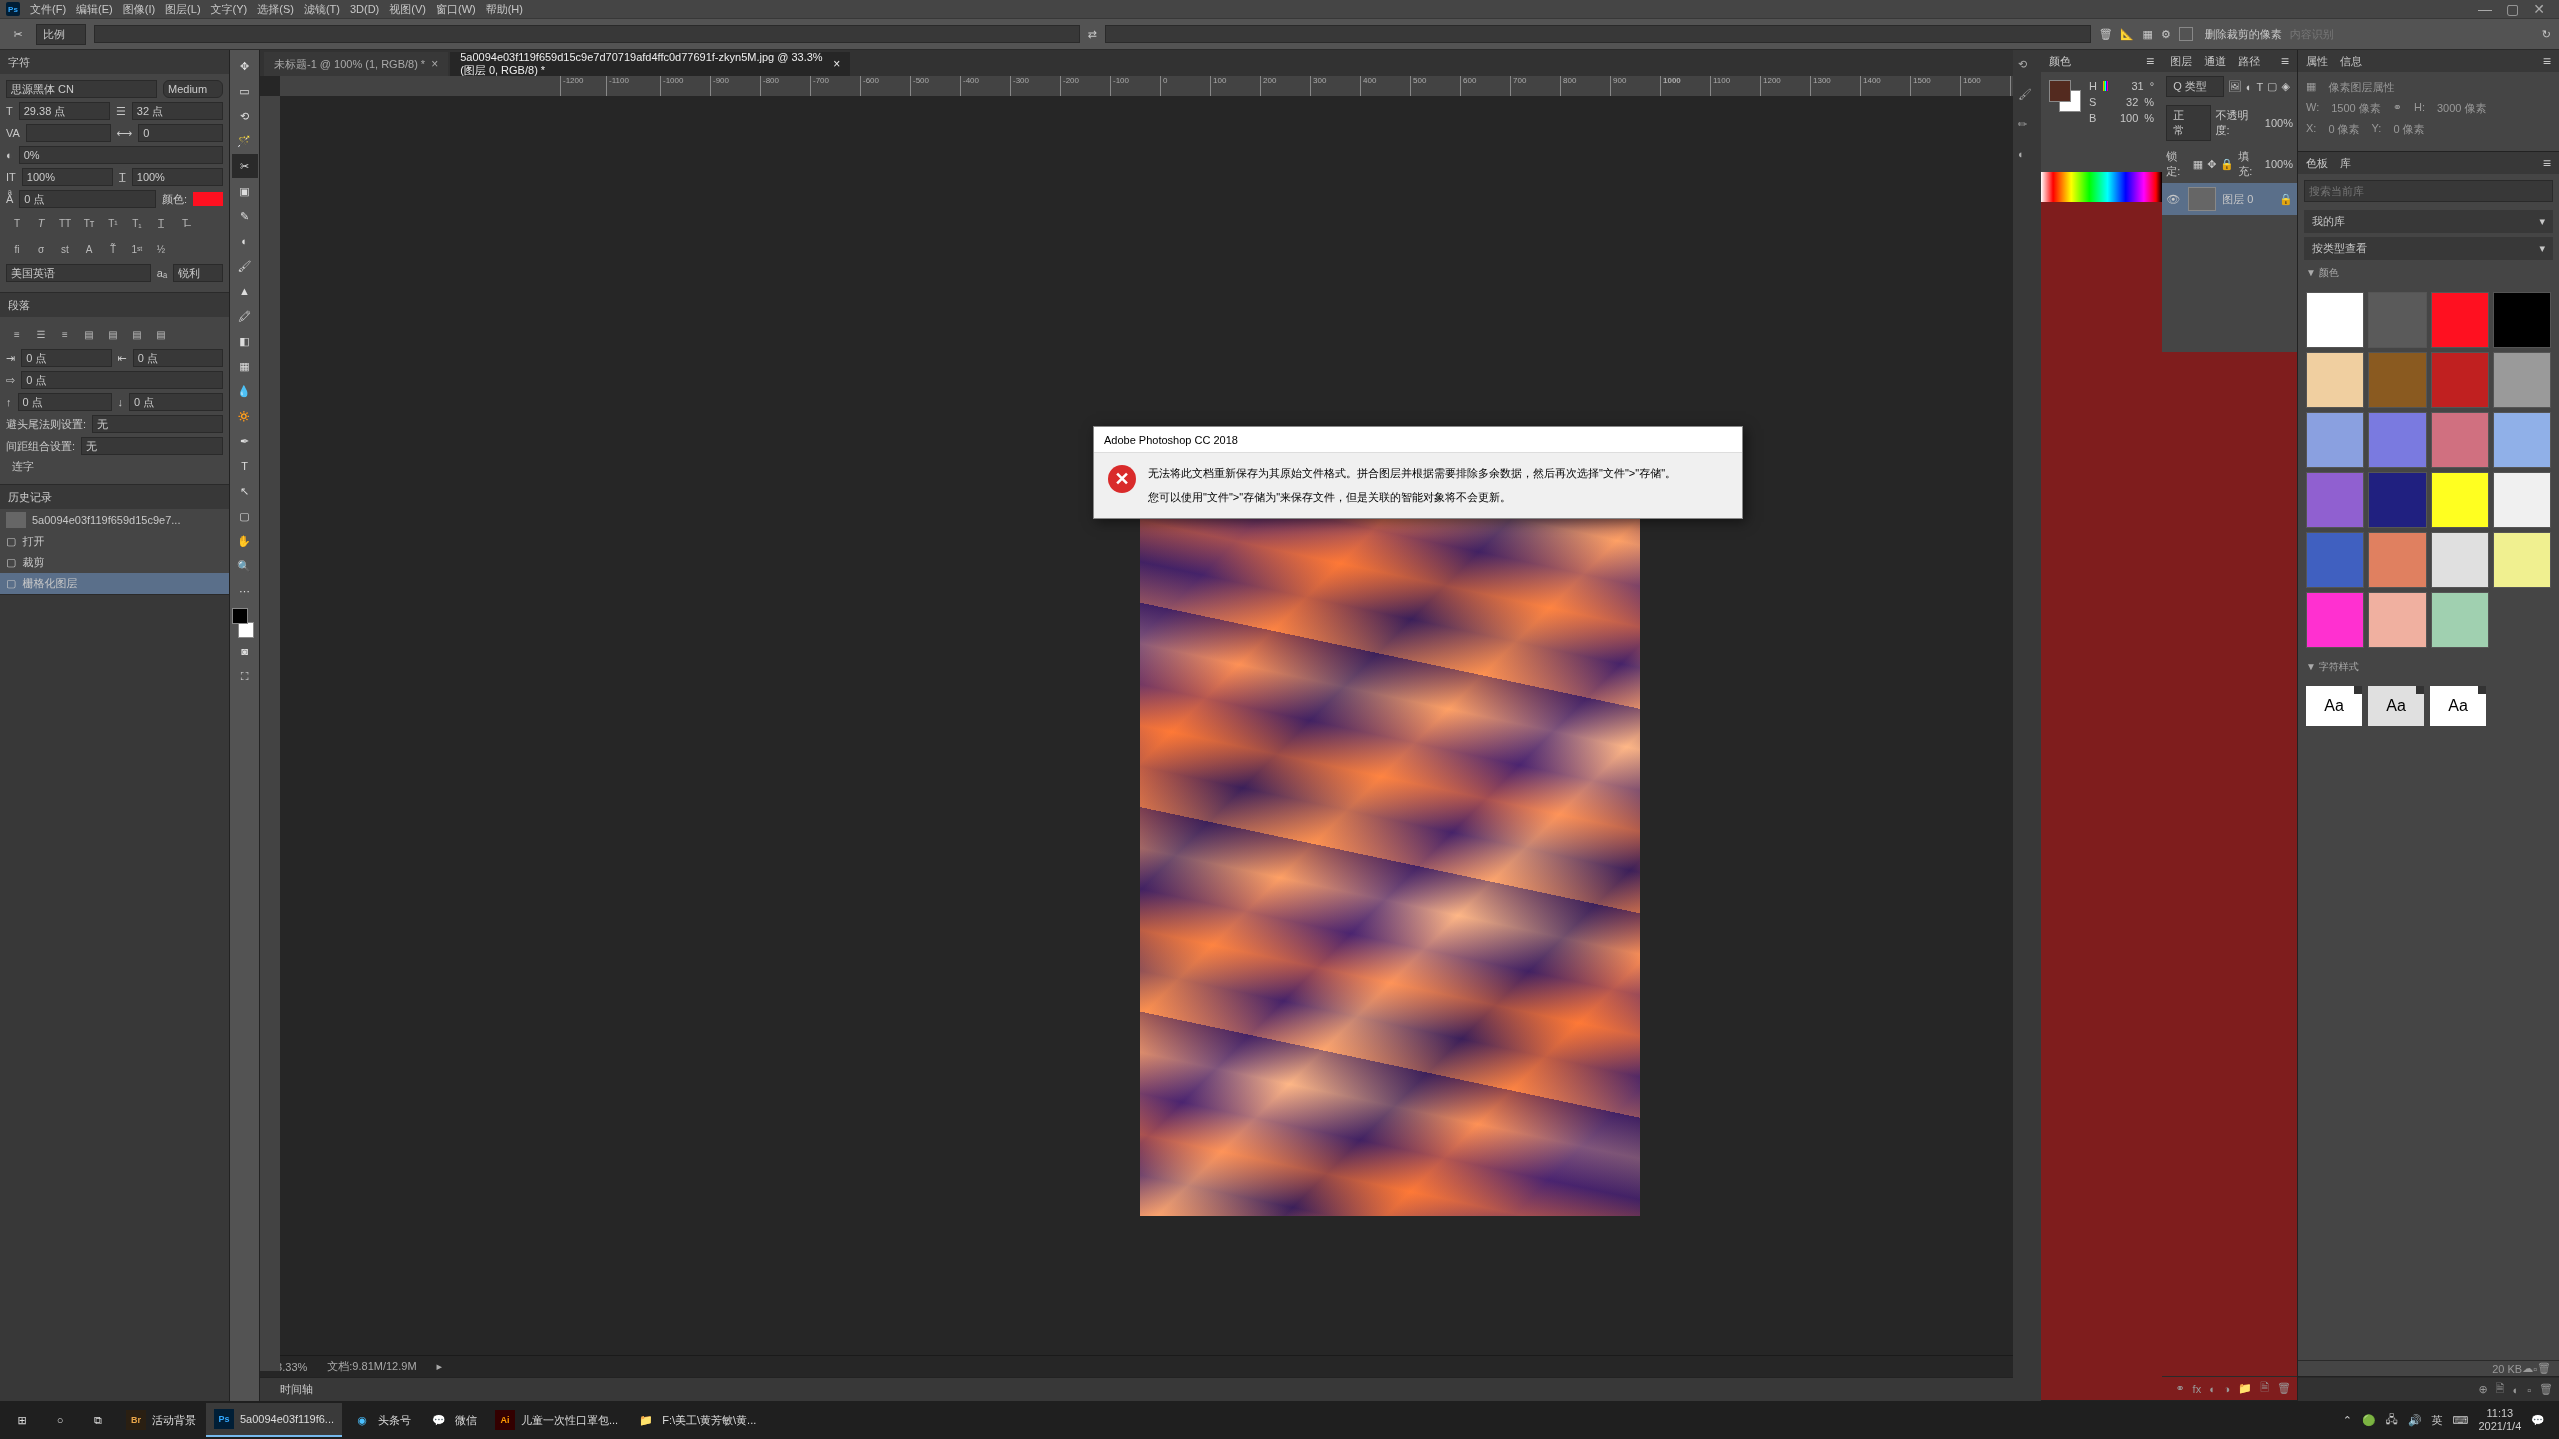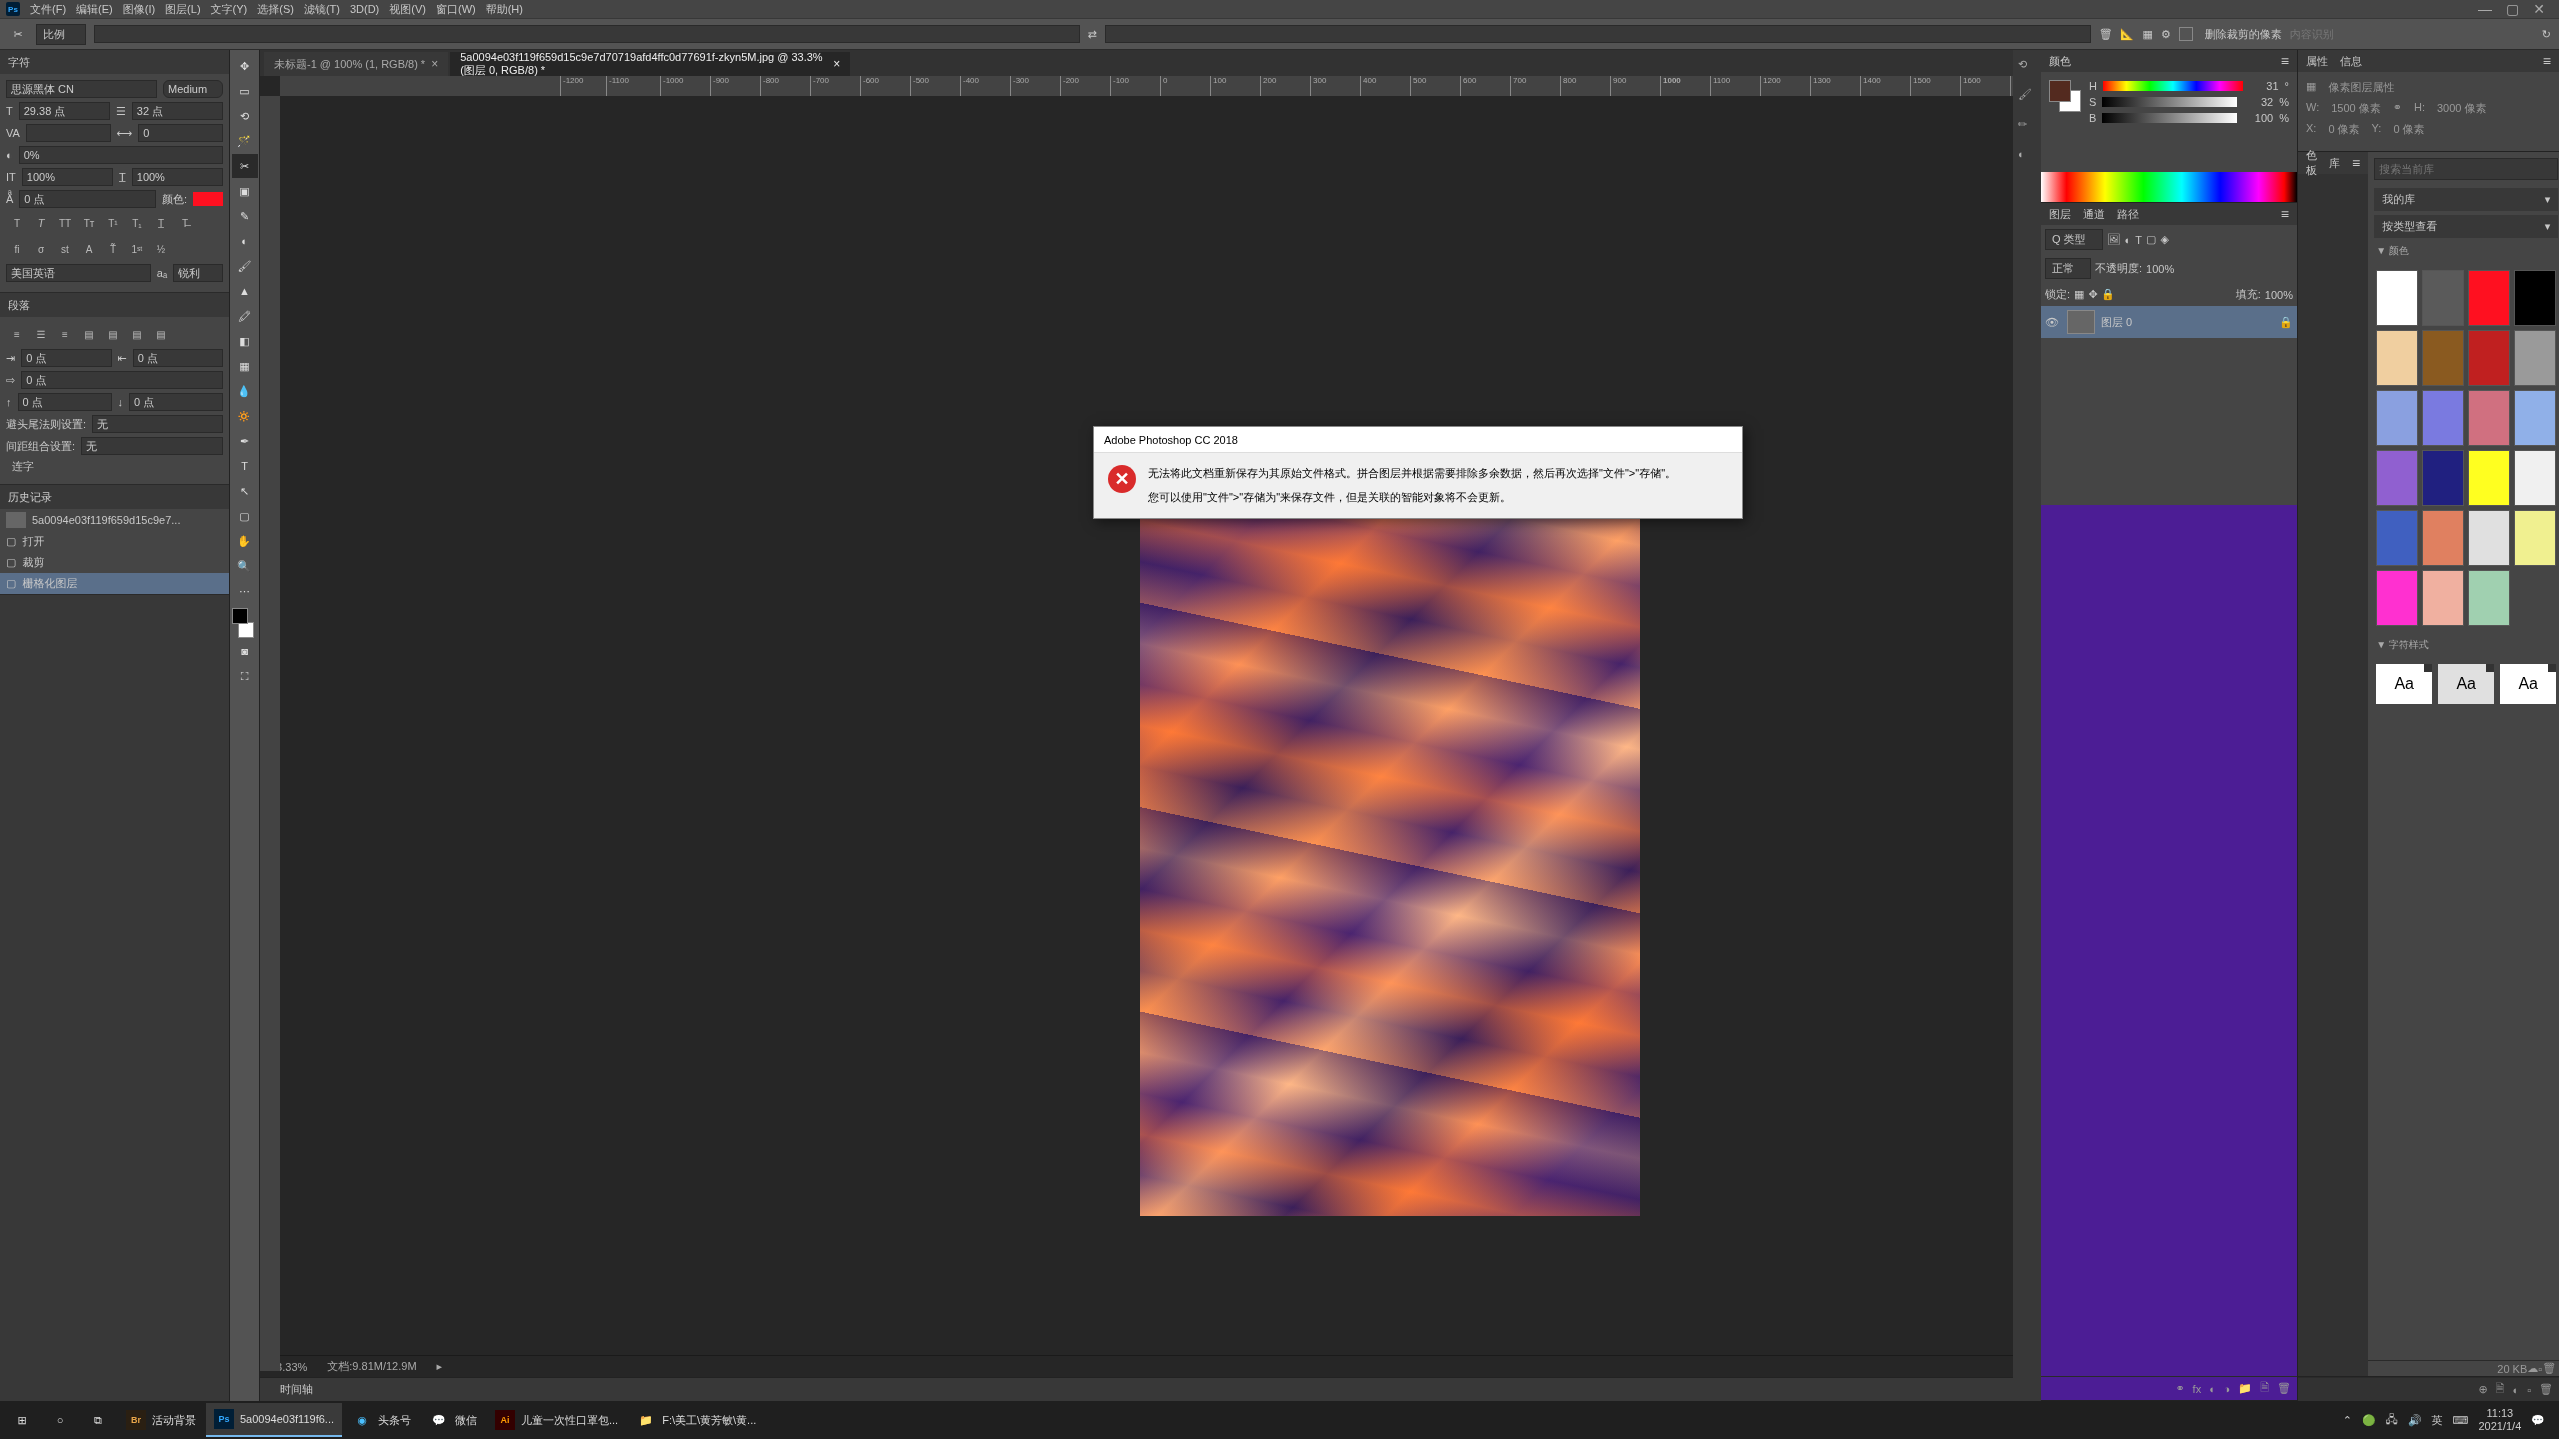--- a/index.html
+++ b/index.html
@@ -37,21 +37,21 @@
 .tab span.x{font-size:12px}
 .ruler-h{height:20px;background:#434343;display:flex;position:relative;overflow:hidden;margin-left:20px}
 .ruler-v{width:20px;background:#434343;position:absolute;left:0;top:46px;bottom:30px}
 .canvas-wrap{flex:1;position:relative;overflow:hidden}
 .canvas{position:absolute;left:880px;top:350px;width:500px;height:770px;background:linear-gradient(135deg,#3a1f5a 0%,#4a2470 15%,#ff7a3a 25%,#3a1f5a 35%,#ff9050 45%,#4a2470 55%,#ffb080 62%,#3a1f5a 72%,#ff7a3a 80%,#4a2470 90%,#3a1f5a 100%);background-size:100% 100%}
 .canvas-inner{width:100%;height:100%;background:repeating-linear-gradient(12deg,rgba(255,150,80,0.4) 0px,rgba(58,31,90,0.3) 40px,rgba(255,120,50,0.5) 80px,rgba(74,36,112,0.4) 120px,rgba(255,200,150,0.3) 160px,rgba(58,31,90,0.5) 200px)}
 .status{height:22px;background:#262626;border-top:1px solid #1a1a1a;display:flex;align-items:center;padding:0 10px;font-size:10px;color:#aaa;gap:20px}
 .timeline{height:24px;background:#383838;border-top:1px solid #222;display:flex;align-items:center;padding:0 20px;font-size:11px}
 .right-strip{width:28px;background:#383838;display:flex;flex-direction:column;align-items:center;padding:8px 0;gap:12px}
 .right-strip .ic{width:18px;height:18px;color:#aaa}
-.right-panels{width:256px;background:#4c1d95;display:flex;flex-direction:column}
+.right-panels{width:256px;background:#7f1d1d;display:flex;}
 .rp-sec{border-bottom:1px solid #222}
 .rp-tabs{height:22px;display:flex;align-items:center;padding:0 8px;gap:12px;background:#383838;font-size:11px;position:relative}
 .rp-tabs .mn{margin-left:auto;font-size:14px}
 .color-panel{height:100px;background:#454545;padding:8px;display:flex;gap:8px}
 .cp-sw{width:32px;height:32px;position:relative}
 .cp-sw .f{width:22px;height:22px;background:#532a1f;border:1px solid #888;position:absolute}
 .cp-sw .b{width:22px;height:22px;background:#fff;border:1px solid #888;position:absolute;right:0;bottom:0}
 .sliders{flex:1}
 .slider-row{display:flex;align-items:center;gap:6px;margin-bottom:4px;font-size:10px}
 .slider-row .tr{flex:1;height:10px;background:linear-gradient(90deg,#000,#fff);position:relative}
@@ -466,21 +466,21 @@
             <span>3000 像素</span>
         </div>
         <div class="prop-row">
           <span>X:</span>
             <span>0 像素</span>
           <span>Y:</span>
             <span>0 像素</span>
         </div>
       </div>
     </div>
-    <div class="rp-sec" style="flex:1;display:flex;">
+    <div class="rp-sec" style="flex:1;display:flex;flex-direction:column">
       <div class="rp-tabs">
         <span>色板</span>
         <span>库</span>
         <span class="mn">≡</span>
       </div>
       <div class="lib-panel">
         <div class="lib-search"><input placeholder="搜索当前库" style=""></div>
         <div class="lib-sel">
             <span>我的库</span>
             <span style="margin-left:auto">▾</span>

